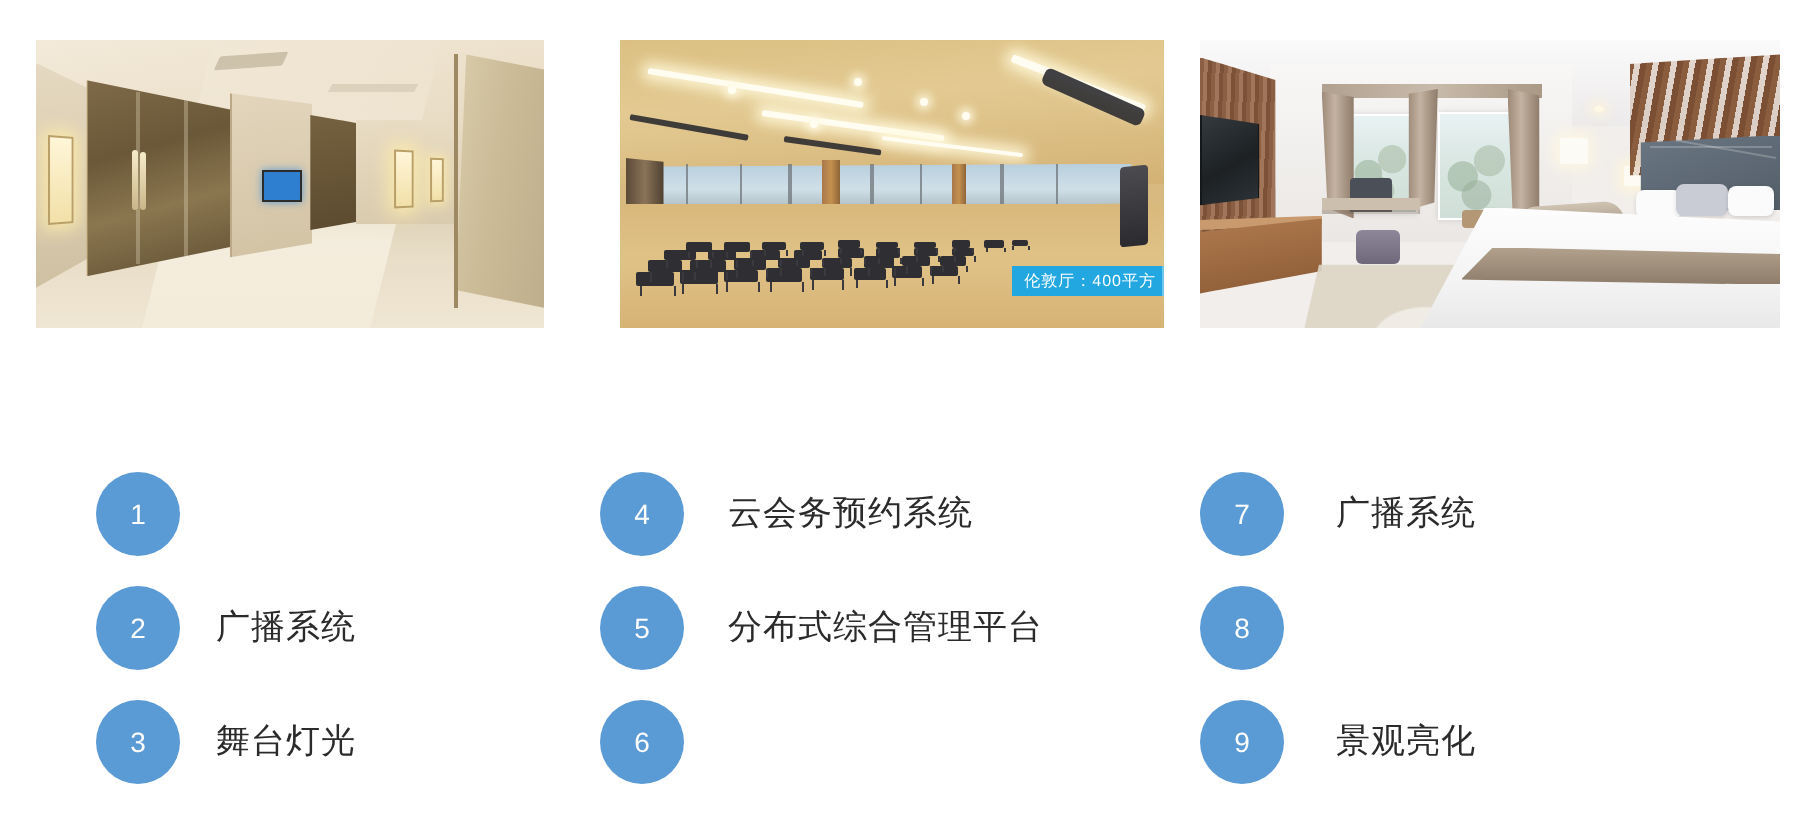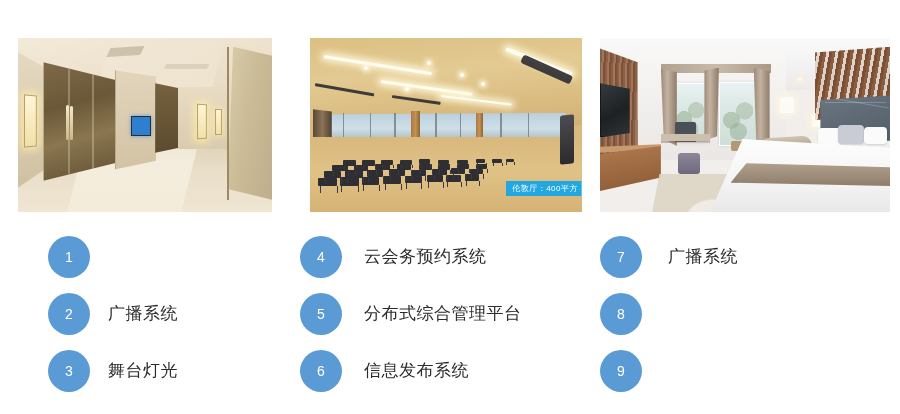--- a/index.html
+++ b/index.html
@@ -19,24 +19,23 @@
   .photo-row {
     position: absolute;
     left: 0;
     top: 0;
     width: 900px;
     height: 200px;
   }
   .photo {
     position: absolute;
     top: 20px;
-    height: 174px;
+    height: 144px;
     overflow: hidden;
     background: #3b82f6;
-    margin-top: 18px;
   }
   .photo-1 { left: 18px;  width: 254px; }
   .photo-2 { left: 310px; width: 272px; }
   .photo-3 { left: 600px; width: 290px; }
 
   .scene { position: absolute; inset: 0; }
 
   
   .p1-bg {
     position: absolute; inset: 0;
@@ -566,30 +565,30 @@
     <div class="feature-row">
       <div class="badge">4</div>
       <div class="feature-label">云会务预约系统</div>
     </div>
     <div class="feature-row">
       <div class="badge">5</div>
       <div class="feature-label">分布式综合管理平台</div>
     </div>
     <div class="feature-row">
       <div class="badge">6</div>
-      <div class="feature-label">信息发布系统</div>
     </div>
   </div>
 
   <div class="feature-col col-3">
     <div class="feature-row">
       <div class="badge">7</div>
       <div class="feature-label">广播系统</div>
     </div>
     <div class="feature-row">
       <div class="badge">8</div>
     </div>
     <div class="feature-row">
       <div class="badge">9</div>
+      <div class="feature-label">景观亮化</div>
     </div>
   </div>
 
 </div>
 
 </body></html>

